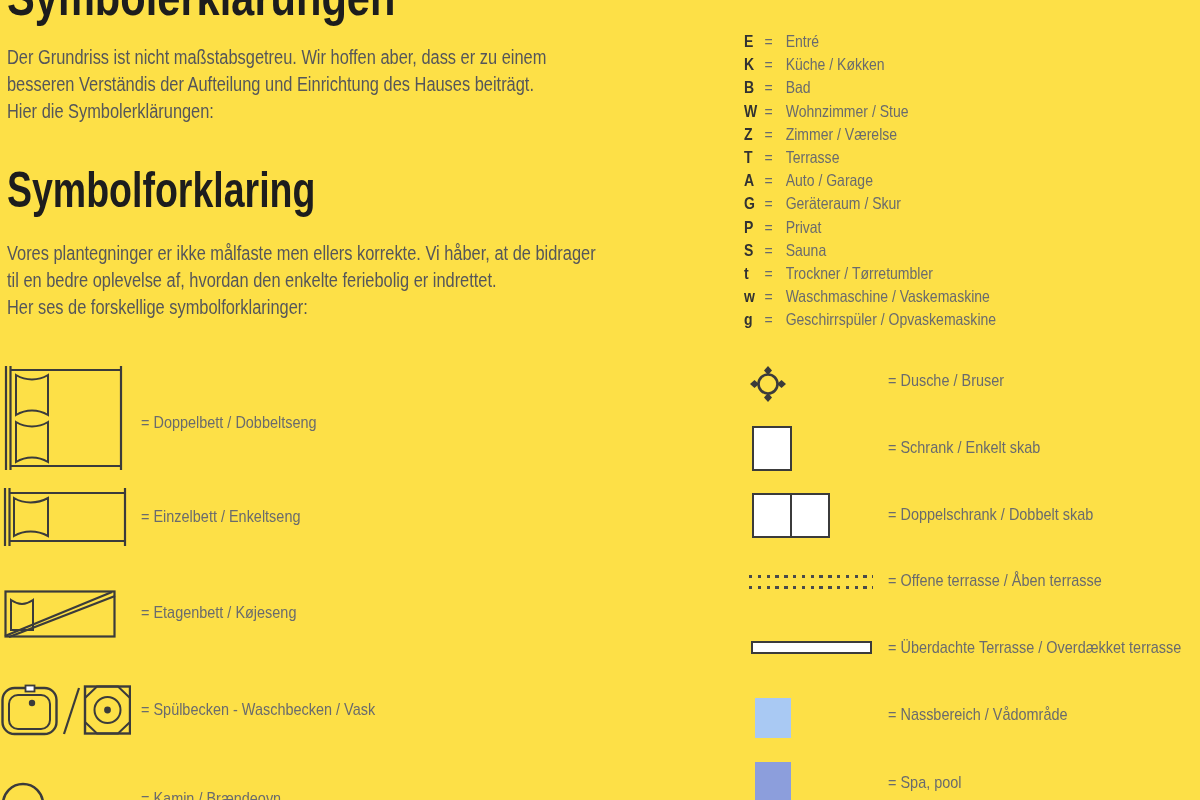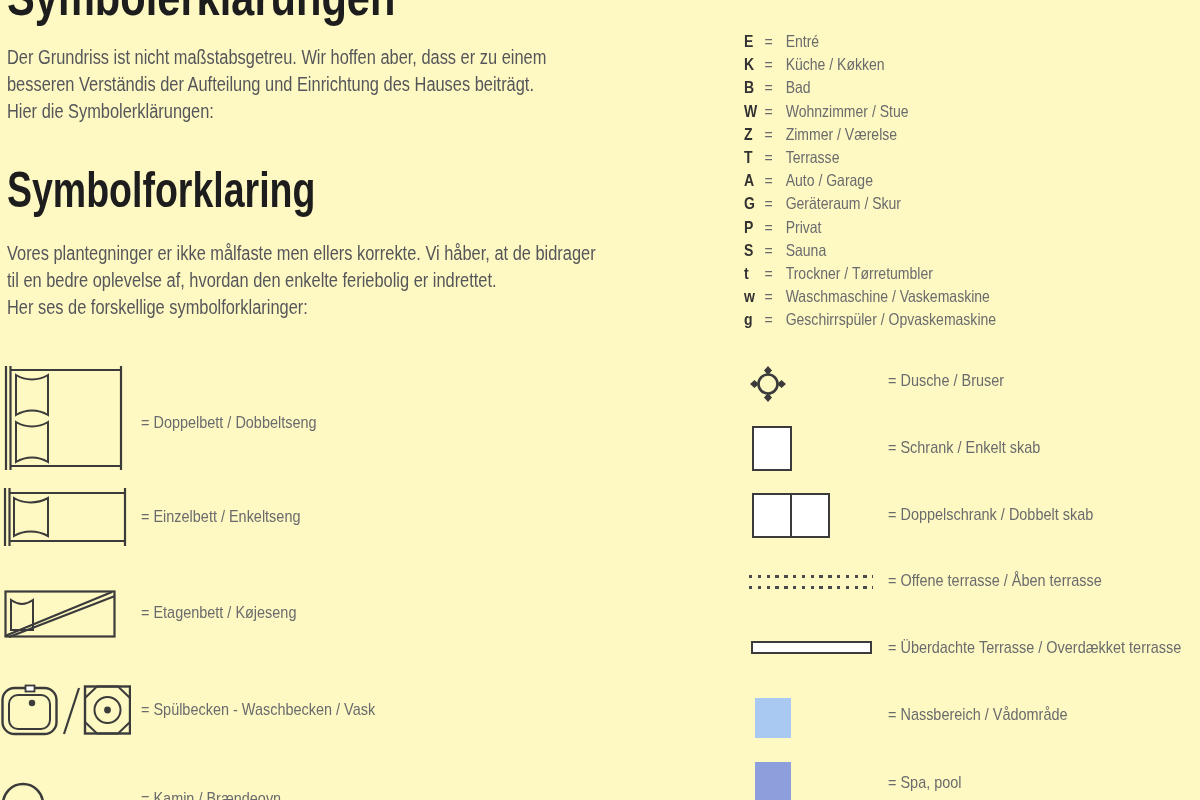--- a/index.html
+++ b/index.html
@@ -1,17 +1,17 @@
 <!DOCTYPE html>
 <html><head>
 <meta charset="utf-8">
 <style>
   html,body{margin:0;padding:0;background:#fff;}
   #page{
-    position:relative;width:1200px;height:800px;overflow:hidden;background:#fef9c3;
+    position:relative;width:1200px;height:800px;overflow:hidden;background:#fde047;
     font-family:"Liberation Sans",sans-serif;color:#58595b;
   }
   
   h1,h2{margin:0;font-weight:700;color:#1d1d1d;white-space:nowrap;line-height:1;}
   h1{position:absolute;left:7px;top:-29px;font-size:52px;transform:scaleX(.80);transform-origin:left top;}
   h2{position:absolute;left:7px;top:165px;font-size:50px;transform:scaleX(.75);transform-origin:left top;}
   
   .para{position:absolute;left:7px;font-size:20px;line-height:27px;color:#55565a;
         transform:scaleX(.82);transform-origin:left top;}
   .pline{white-space:nowrap;}

